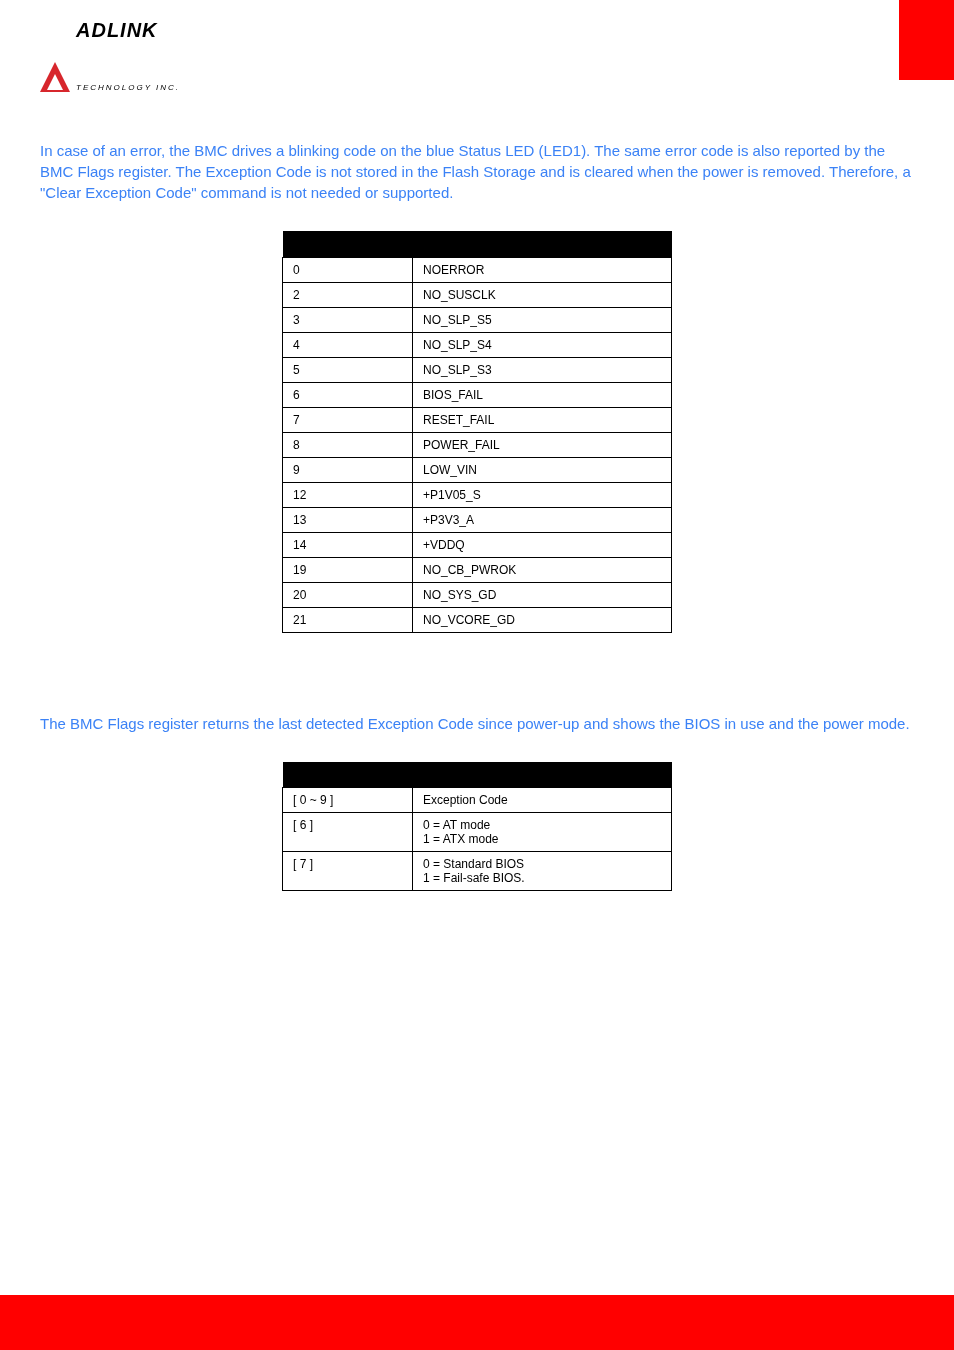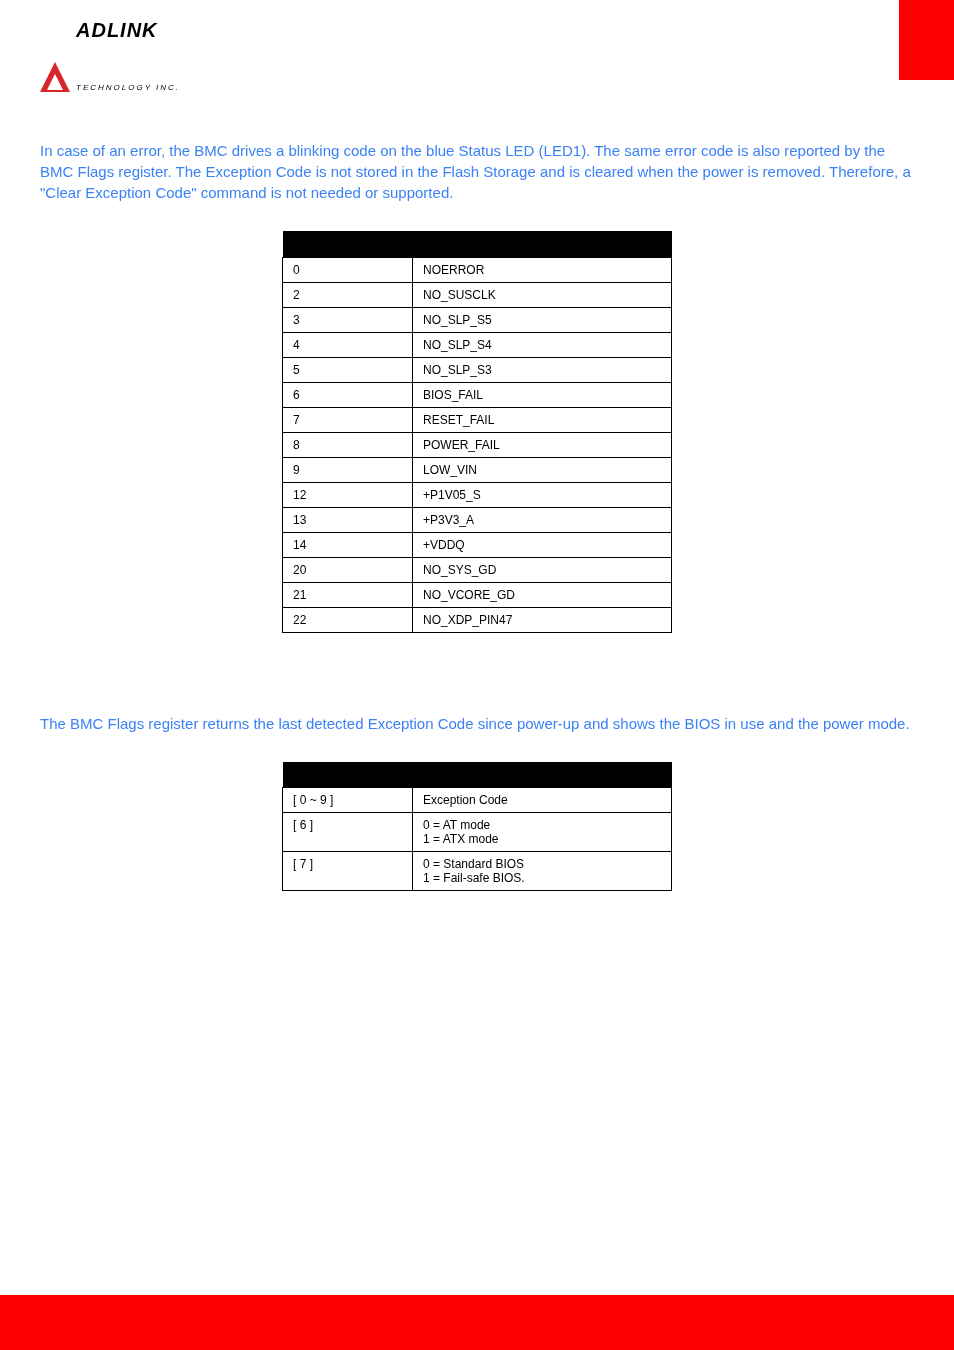--- a/index.html
+++ b/index.html
@@ -178,30 +178,30 @@
           </tr>
           <tr>
             <td>13</td>
             <td>+P3V3_A</td>
           </tr>
           <tr>
             <td>14</td>
             <td>+VDDQ</td>
           </tr>
           <tr>
+            <td>19</td>
+            <td>NO_CB_PWROK</td>
+          </tr>
+          <tr>
             <td>20</td>
             <td>NO_SYS_GD</td>
           </tr>
           <tr>
             <td>21</td>
             <td>NO_VCORE_GD</td>
-          </tr>
-          <tr>
-            <td>22</td>
-            <td>NO_XDP_PIN47</td>
           </tr>
         </tbody>
     </table>
   </div>
 
   <div class="section-gap"></div>
 
   <p class="paragraph">The BMC Flags register returns the last detected Exception Code since power-up and shows the BIOS in use and the power mode.</p>
 
   <div class="table-wrap">

